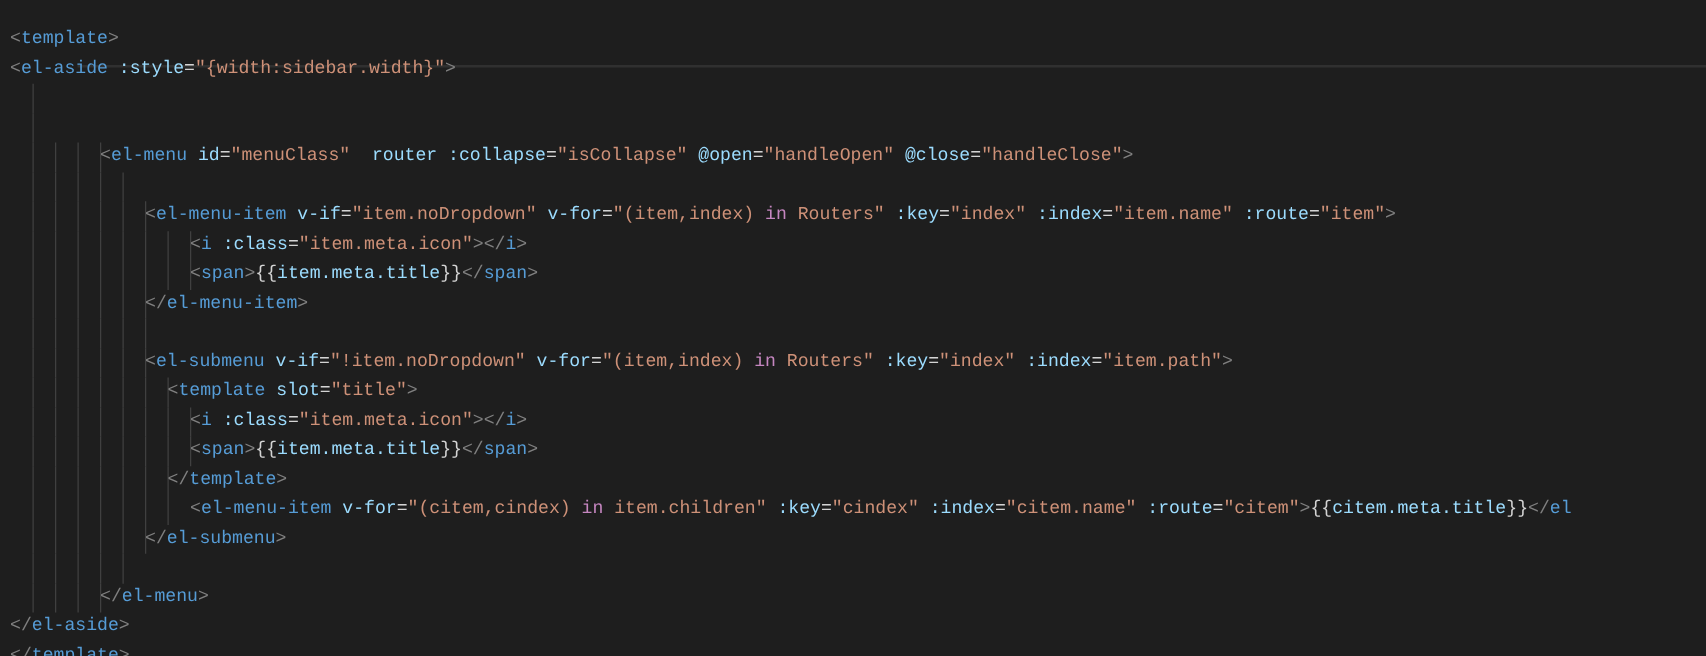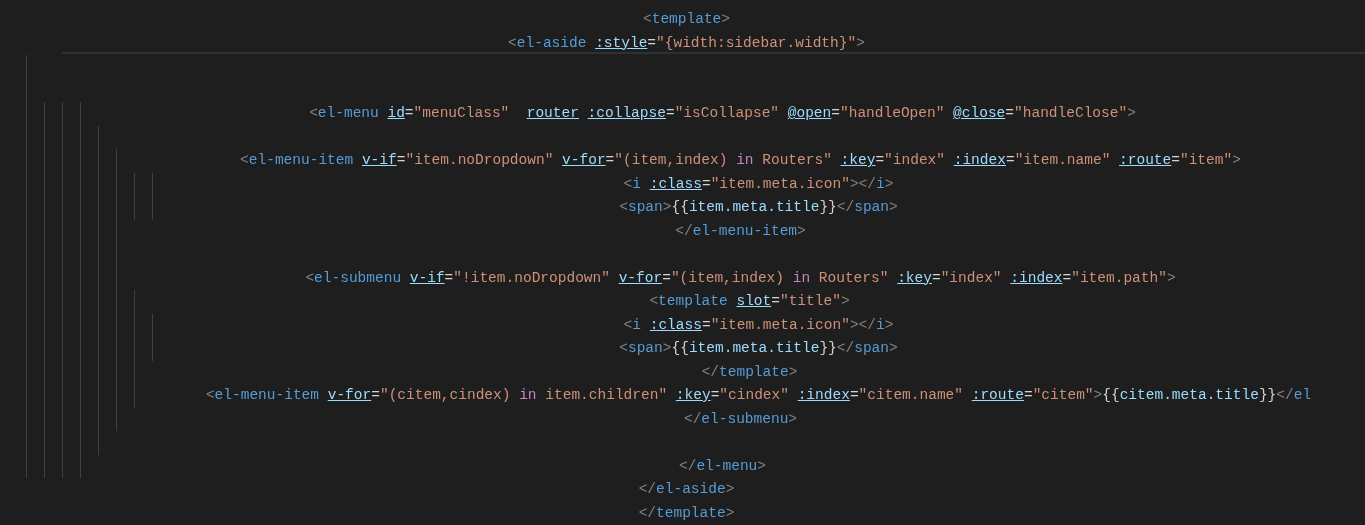--- a/index.html
+++ b/index.html
@@ -14,23 +14,22 @@
   }
   .editor {
     position: relative;
     width: 1365px;
     height: 525px;
     box-sizing: border-box;
   }
   .code-area {
     position: absolute;
     left: 0; top: 0; right: 0; bottom: 0;
-    padding: 8px 0 0 8px;
+    padding: 20px 0 0 8px;
     white-space: pre;
-    text-align: center;
   }
   .line {
     position: relative;
     height: 23.5px;
     padding-left: 0;
   }
   .indent-guides {
     position: absolute;
     left: 0;
     top: 0;
@@ -42,21 +41,21 @@
     top: 0;
     width: 1px;
     height: 23.5px;
     background: #404040;
   }
   .content {
     position: relative;
   }
   .gray   { color: #808080; }
   .tag    { color: #569cd6; }
-  .attr   { color: #9cdcfe; text-decoration: underline; }
+  .attr   { color: #9cdcfe; }
   .str    { color: #ce9178; }
   .txt    { color: #d4d4d4; }
   .kw     { color: #c586c0; }    
   .var    { color: #9cdcfe; }
 
   .hr-line {
     position: absolute;
     left: 62px;
     right: 0;
     top: 52px;

